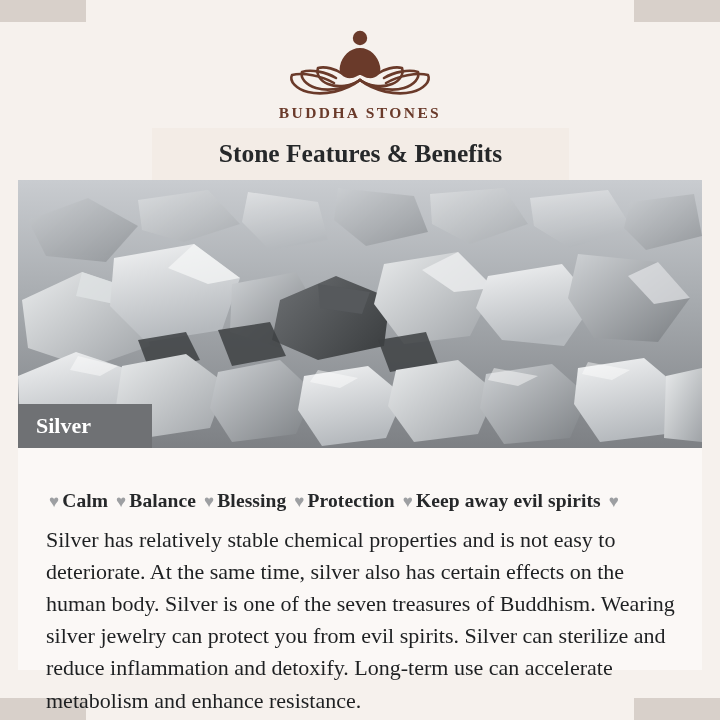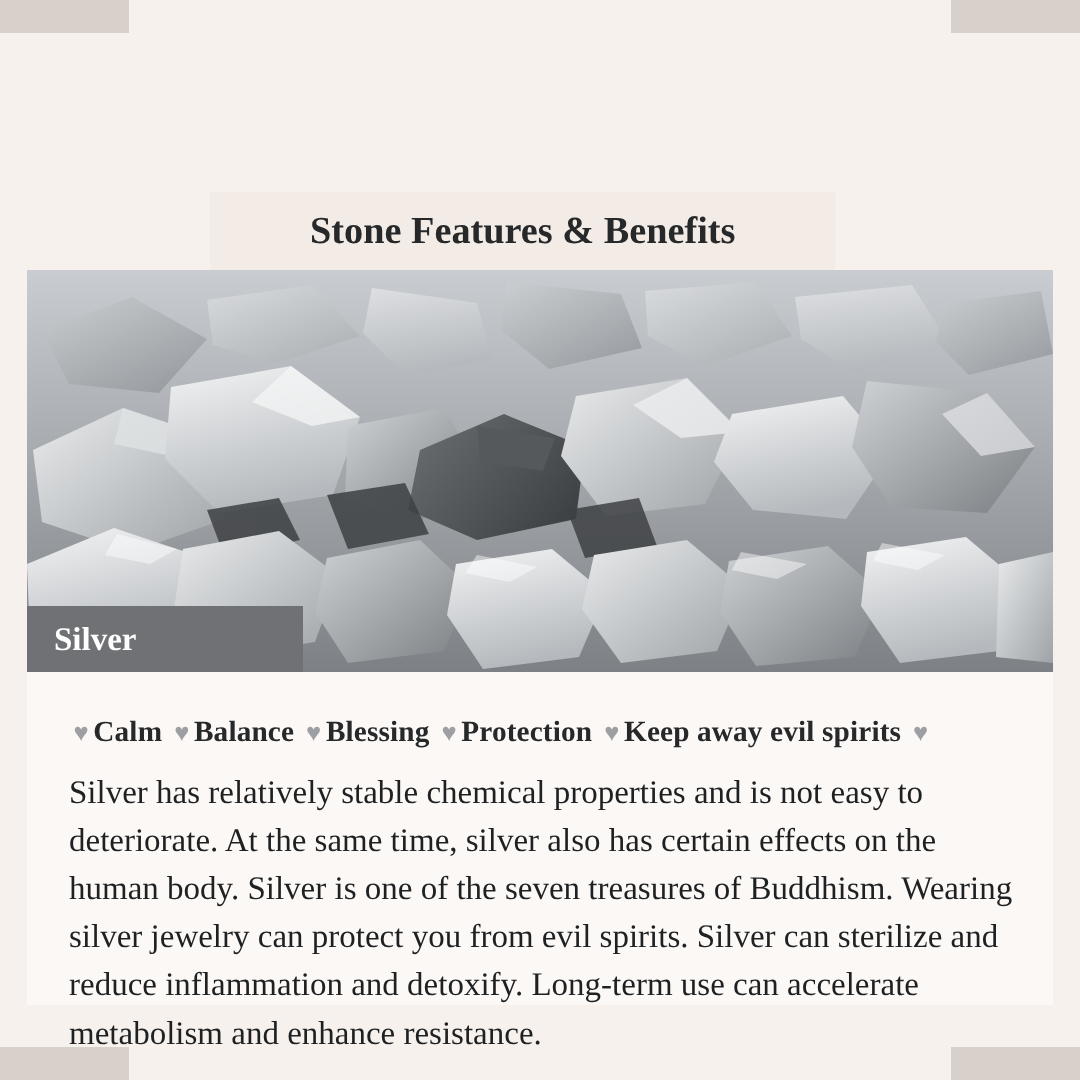--- a/index.html
+++ b/index.html
@@ -50,21 +50,21 @@
     font-size: 15.5px;
     letter-spacing: 2.4px;
     color: #6a3a2a;
     font-weight: bold;
   }
 
   
   .title-band {
     position: absolute;
     top: 128px;
-    left: 140px;
+    left: 152px;
     width: 417px;
     height: 52px;
     background: #f3ece6;
     display: flex;
     align-items: center;
     justify-content: center;
   }
   .title-band .title-text {
     font-family: "Liberation Serif", serif;
     font-size: 25.5px;
@@ -93,21 +93,21 @@
     position: absolute;
     left: 18px;
     bottom: 0;
     width: 684px;
     height: 44px;
   }
   .hero-label .bar {
     position: absolute;
     left: 0;
     bottom: 0;
-    width: 184px;
+    width: 134px;
     height: 44px;
     background: #6f7174;
     display: flex;
     align-items: center;
   }
   .hero-label .bar span {
     margin-left: 18px;
     color: #ffffff;
     font-family: "Liberation Serif", serif;
     font-weight: bold;
@@ -116,21 +116,21 @@
 
   
   .content {
     position: absolute;
     top: 448px;
     left: 18px;
     width: 684px;
     height: 222px;
     background: #fbf8f6;
     box-sizing: border-box;
-    padding: 30px 24px 10px 24px;
+    padding: 42px 24px 10px 24px;
   }
   .keywords {
     font-family: "Liberation Serif", serif;
     font-weight: bold;
     font-size: 19.5px;
     color: #26282a;
     white-space: nowrap;
     margin: 0 0 12px 4px;
     letter-spacing: 0.1px;
   }
@@ -150,20 +150,39 @@
 </head>
 <body>
 
 <div class="page">
 
   <div class="corner tl"></div>
   <div class="corner tr"></div>
   <div class="corner bl"></div>
   <div class="corner br"></div>
 
+  <div class="logo-wrap">
+    <svg class="logo-mark" width="160" height="78" viewBox="0 0 160 78">
+      <g fill="none" stroke="#6a3a2a" stroke-width="2.6" stroke-linecap="round" stroke-linejoin="round">
+
+        <circle cx="80" cy="16" r="7.2" fill="#6a3a2a" stroke="none"></circle>
+
+        <path d="M80 26 C70 26 62 34 60 44 C58 52 64 57 72 56 C76 55.5 78 53 80 53 C82 53 84 55.5 88 56 C96 57 102 52 100 44 C98 34 90 26 80 26 Z" fill="#6a3a2a" stroke="none"></path>
+
+        <path d="M80 58 C72 64 58 66 48 62 C40 59 36 52 38 46 C45 44 56 47 63 52"></path>
+        <path d="M80 58 C68 66 50 70 36 66 C26 63 20 56 22 50 C31 47 46 50 56 56"></path>
+        <path d="M80 58 C66 69 44 74 28 70 C16 67 9 59 12 53 C23 50 42 54 54 61"></path>
+
+        <path d="M80 58 C88 64 102 66 112 62 C120 59 124 52 122 46 C115 44 104 47 97 52"></path>
+        <path d="M80 58 C92 66 110 70 124 66 C134 63 140 56 138 50 C129 47 114 50 104 56"></path>
+        <path d="M80 58 C94 69 116 74 132 70 C144 67 151 59 148 53 C137 50 118 54 106 61"></path>
+      </g>
+    </svg>
+    <div class="brand">BUDDHA STONES</div>
+  </div>
 
   <div class="title-band">
     <div class="title-text">Stone Features &amp; Benefits</div>
   </div>
 
   <div class="hero">
     <svg class="hero-canvas" viewBox="0 0 684 268" preserveAspectRatio="none">
       <defs>
         <linearGradient id="bgGrad" x1="0" y1="0" x2="0" y2="1">
           <stop offset="0%" stop-color="#c9ccd0"></stop>

